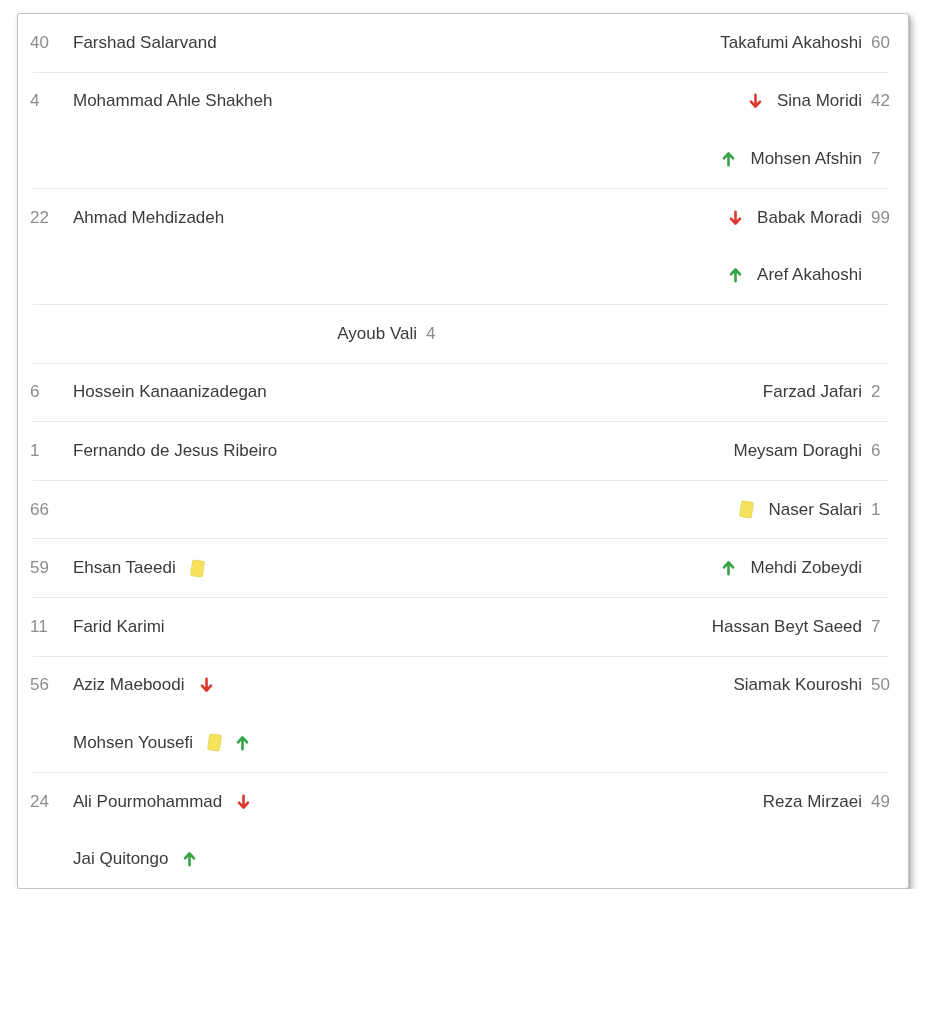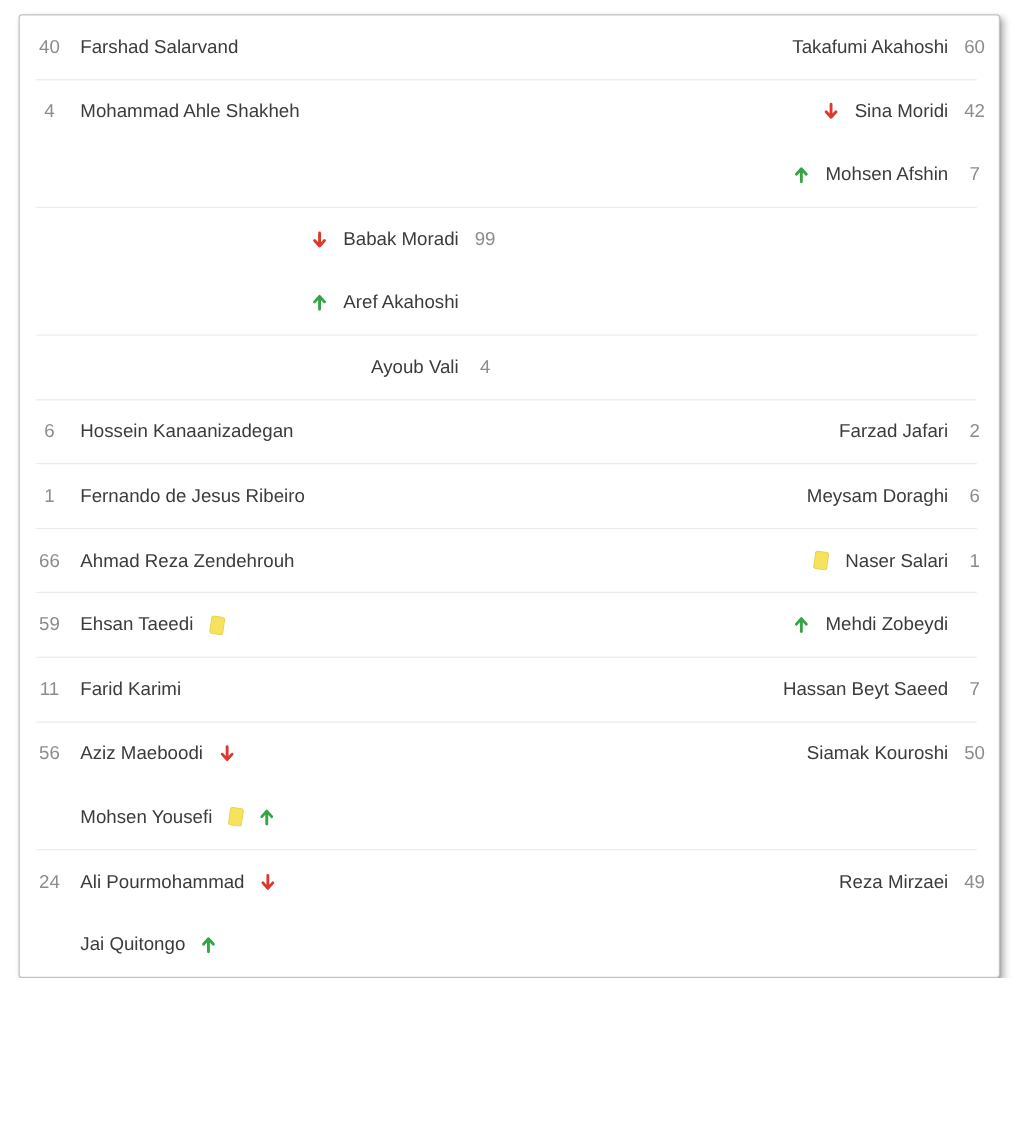--- a/index.html
+++ b/index.html
@@ -27,21 +27,21 @@
     font-size:17px;
     color:#3b3b3b;
     padding-left:12px;
     cursor:default;
   }
   .half.away .line { padding-left:0; padding-right:7px; }
 
   .num {
     width:30px;
     flex:0 0 30px;
-    text-align:center;
+    text-align:left;
     color:#8c8c8c;
   }
   .half.home .num { margin-right:13px; }
   .half.away .num { margin-left:9px; }
 
   .pname { white-space:nowrap; }
 
   .icon { display:inline-flex; align-items:center; }
   .half.home .icon { margin-left:15px; }
   .half.away .icon { margin-right:15px; }
@@ -104,20 +104,26 @@
                 <path d="M6.5 14.2 V3.2 M2 7.4 L6.5 2.4 L11 7.4" fill="none" stroke="#36a345" stroke-width="2.6" stroke-linecap="round" stroke-linejoin="round"></path>
               </svg>
             </span>
             <span class="pname">Mohsen Afshin</span>
             <span class="num">7</span>
           </div>
         </div>
       </div>
       <div class="divider" style="background: rgb(233, 233, 233);"></div>
       <div class="row">
+        <div class="half home">
+          <div class="line">
+            <span class="num">22</span>
+            <span class="pname">Ahmad Mehdizadeh</span>
+          </div>
+        </div>
         <div class="half away">
           <div class="line">
             <span class="icon">
               <svg width="13" height="16" viewBox="0 0 13 16">
                 <path d="M6.5 1.8 V12.8 M2 8.6 L6.5 13.6 L11 8.6" fill="none" stroke="#da392e" stroke-width="2.6" stroke-linecap="round" stroke-linejoin="round"></path>
               </svg>
             </span>
             <span class="pname">Babak Moradi</span>
             <span class="num">99</span>
           </div>
@@ -169,21 +175,20 @@
             <span class="pname">Meysam Doraghi</span>
             <span class="num">6</span>
           </div>
         </div>
       </div>
       <div class="divider" style="background: rgb(233, 233, 233);"></div>
       <div class="row">
         <div class="half home">
           <div class="line">
             <span class="num">66</span>
-            <span class="pname">Ahmad Reza Zendehrouh</span>
           </div>
         </div>
         <div class="half away">
           <div class="line">
             <span class="icon">
               <span class="yellow-card" style="background: rgb(246, 226, 91);"></span>
             </span>
             <span class="pname">Naser Salari</span>
             <span class="num">1</span>
           </div>

